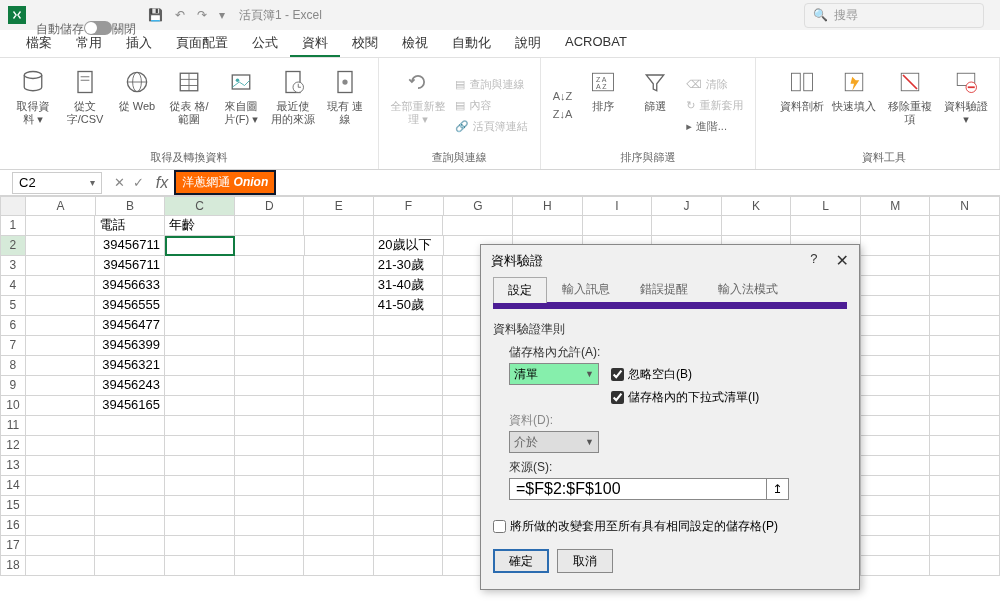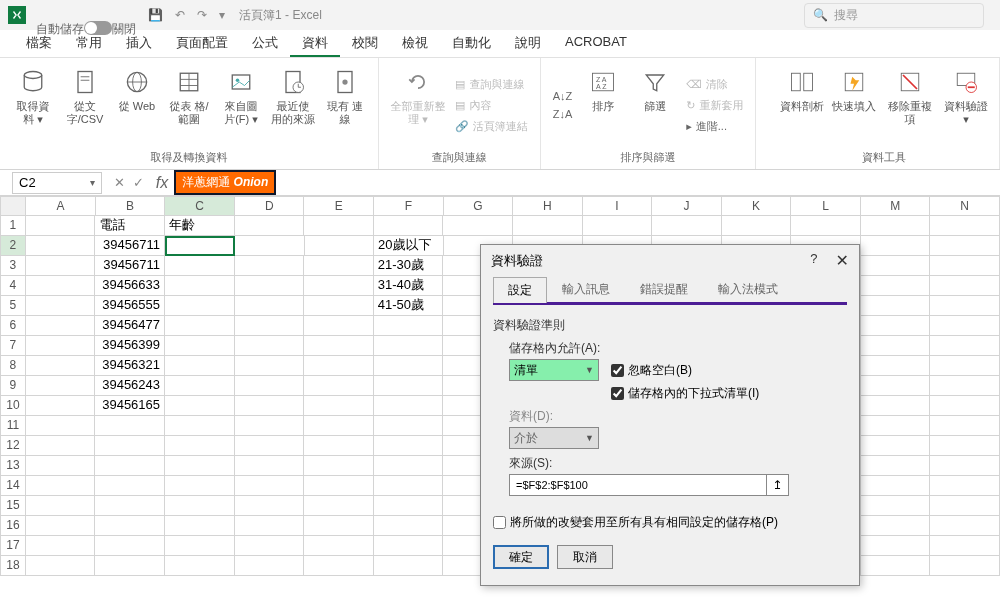--- a/index.html
+++ b/index.html
@@ -57,34 +57,34 @@
 .cell.txt{text-align:left;}
 .cell.selected{border:2px solid #107c41;position:relative;}
 
 
 .dialog{position:absolute;left:480px;top:244px;width:380px;background:#f0f0f0;border:1px solid #888;box-shadow:2px 2px 8px rgba(0,0,0,0.25);font-size:12px;}
 .dlg-title{display:flex;align-items:center;justify-content:space-between;padding:6px 10px;font-size:13px;}
 .dlg-title .rbtns{display:flex;gap:18px;color:#333;}
 .dlg-title .rbtns span{cursor:pointer;font-family:Arial;}
 .dlg-title .close{font-size:16px;}
 .dlg-body{padding:0 12px 12px;}
-.dlg-tabs{display:flex;border-bottom:3px solid #4c1d95;}
+.dlg-tabs{display:flex;border-bottom:7px solid #4c1d95;}
 .dlg-tab{padding:4px 14px;cursor:pointer;border:1px solid transparent;border-bottom:none;font-size:12px;color:#666;}
 .dlg-tab.active{background:#f0f0f0;border-color:#aaa;color:#000;position:relative;top:1px;}
 .section-label{margin:12px 0 6px;color:#333;}
 .indent{margin-left:16px;}
 .field-label{margin:6px 0 2px;color:#333;}
 .field-row{display:flex;align-items:center;gap:12px;}
 .dlg-select{width:90px;height:22px;border:1px solid #888;background:#86efac;padding:0 4px;font-size:12px;display:flex;align-items:center;justify-content:space-between;}
 .dlg-select.disabled{background:#ddd;color:#666;}
 .dlg-select .arr{font-size:9px;color:#555;}
 .chk{display:flex;align-items:center;gap:4px;}
 .chk input{accent-color:#333;}
 .src-input{display:flex;width:280px;height:22px;}
-.src-input input{flex:1;border:1px solid #888;padding:0 6px;font-size:11px;}
+.src-input input{flex:1;border:1px solid #888;padding:0 6px;font-size:16px;}
 .src-input .pick{width:22px;border:1px solid #888;border-left:none;background:#fff;display:flex;align-items:center;justify-content:center;}
 .apply-chk{margin:18px 0 10px;}
 .dlg-footer{display:flex;justify-content:space-between;align-items:center;padding:4px 0;}
 .clear-all{border:3px solid #e03131;padding:6px 10px;color:#333;}
 .footer-btns{display:flex;gap:8px;}
 .dlg-btn{width:56px;height:24px;border:1px solid #888;background:#e8e8e8;font-size:12px;cursor:pointer;}
 .dlg-btn.primary{border:2px solid #2b6cb0;}
 
 
 .icn svg{width:28px;height:28px;}

